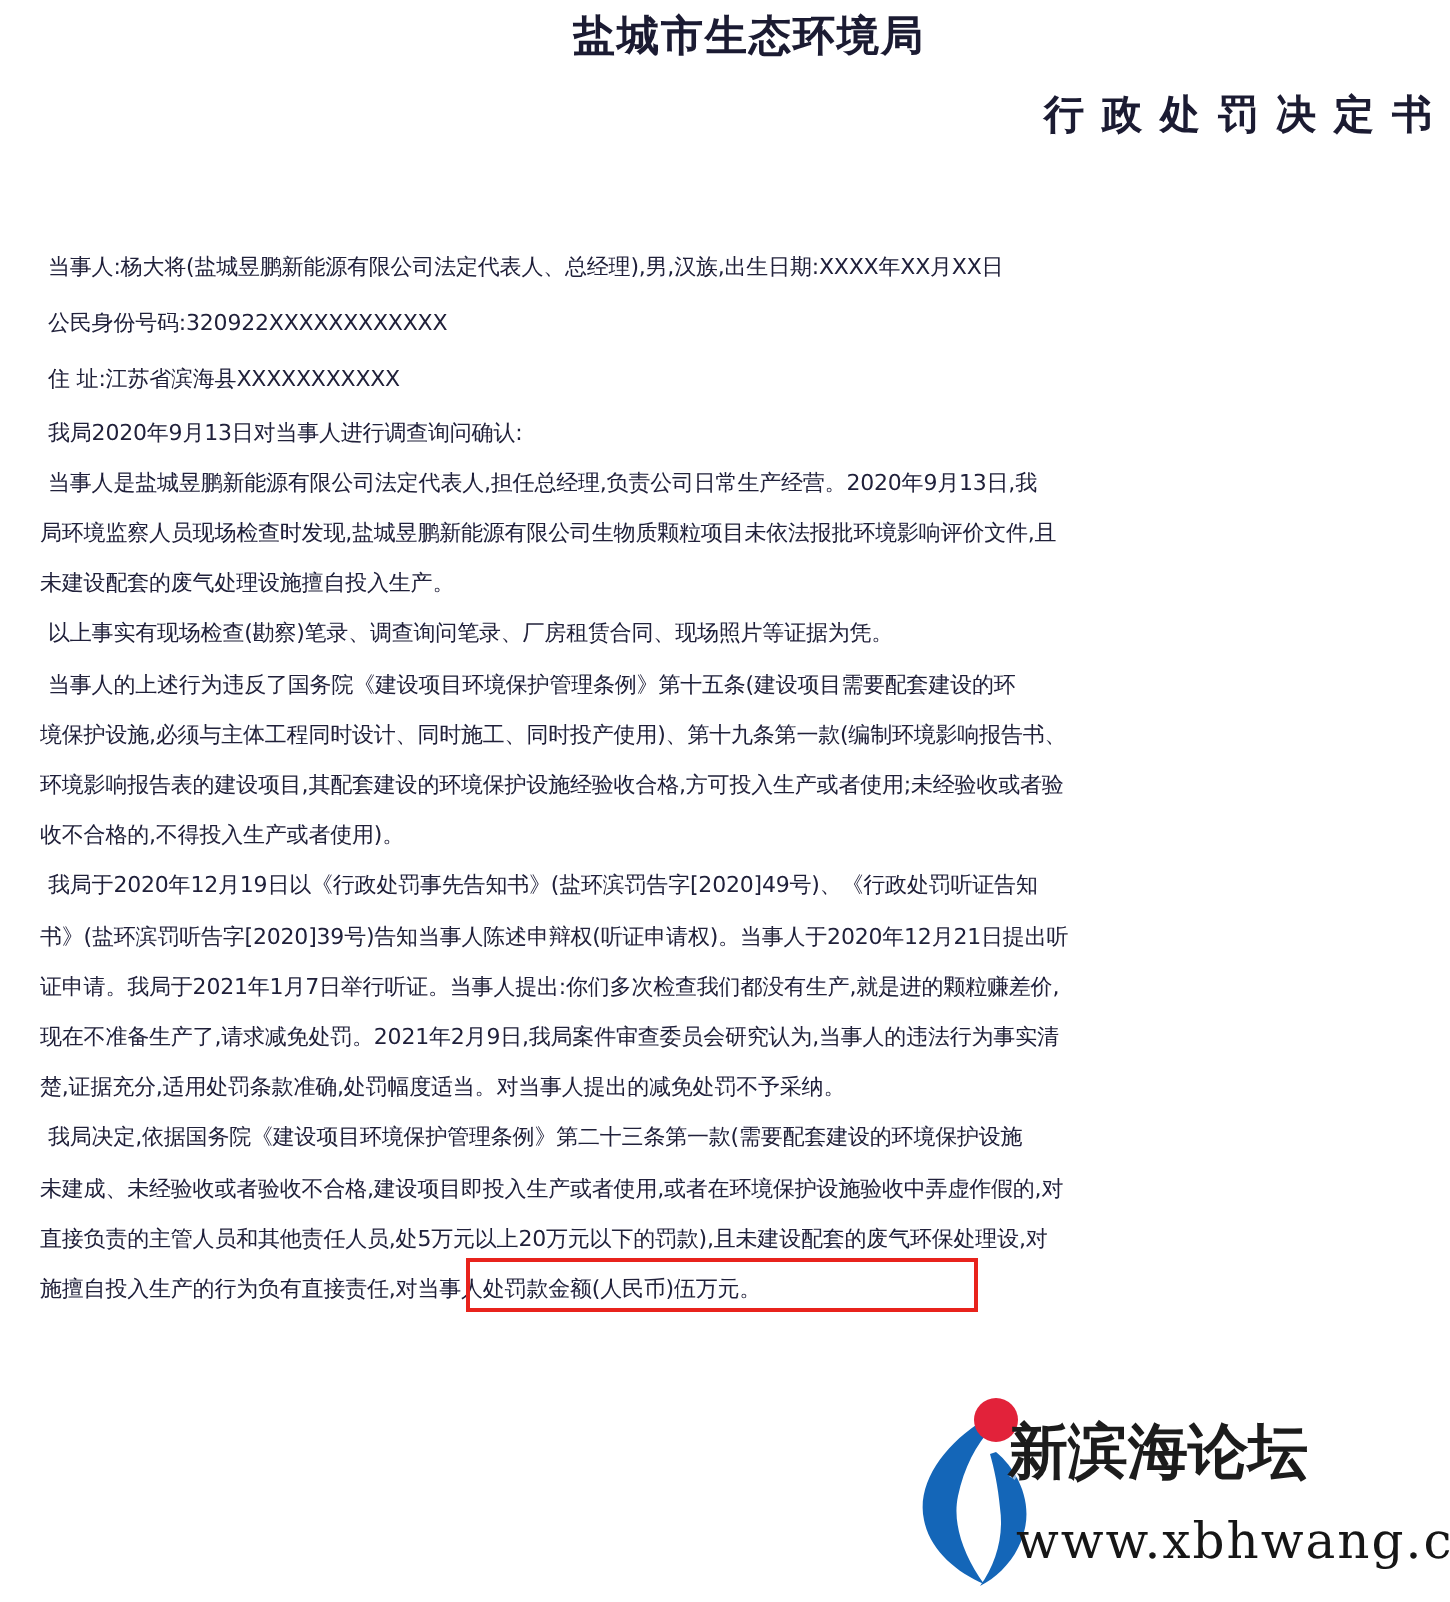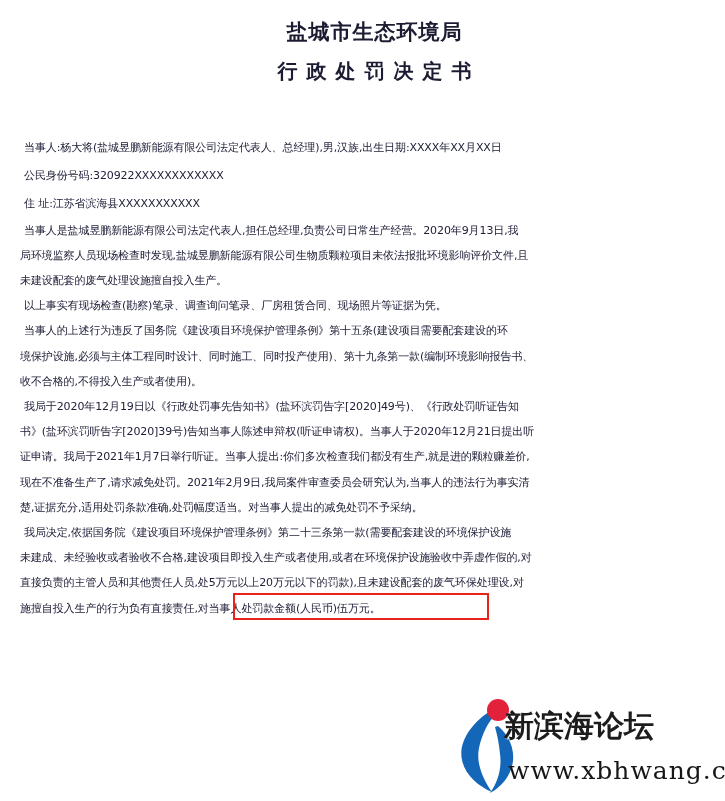--- a/index.html
+++ b/index.html
@@ -16,41 +16,42 @@
   .page {
     position: relative;
     width: 725px;
     height: 801px;
     overflow: hidden;
     background: #ffffff;
   }
 
   
   .doc-header {
-    padding-top: 16px;
+    padding-top: 2px;
     text-align: center;
     margin-left: 24px;
   }
   .org-title {
     font-family: "DejaVu Serif", "Liberation Serif", serif;
     font-size: 21px;
     font-weight: bold;
     letter-spacing: 1px;
     color: #1b1b32;
     line-height: 1.5;
   }
   .doc-title {
     font-family: "DejaVu Serif", "Liberation Serif", serif;
     font-size: 20px;
     font-weight: bold;
     letter-spacing: 9px;
     color: #1b1b32;
     margin-top: 8px;
     padding-left: 9px;
     line-height: 1.5;
+    text-align: right;
   }
 
   
   .doc-body {
     position: relative;
     padding: 0 12px 0 24px;
     margin-top: 48px;
   }
   .para {
     font-size: 11px;
@@ -138,32 +139,36 @@
 
   <div class="doc-body">
 
     <div class="para party">
       <span class="ln">当事人:杨大将(盐城昱鹏新能源有限公司法定代表人、总经理),男,汉族,出生日期:XXXX年XX月XX日</span>
       <span class="ln">公民身份号码:320922XXXXXXXXXXXX</span>
       <span class="ln">住 址:江苏省滨海县XXXXXXXXXXX</span>
     </div>
 
     <div class="para">
+      <span class="ln">我局2020年9月13日对当事人进行调查询问确认:</span>
+    </div>
+    <div class="para">
       <span class="ln">当事人是盐城昱鹏新能源有限公司法定代表人,担任总经理,负责公司日常生产经营。2020年9月13日,我</span>
       <span class="ln pull">局环境监察人员现场检查时发现,盐城昱鹏新能源有限公司生物质颗粒项目未依法报批环境影响评价文件,且</span>
       <span class="ln pull">未建设配套的废气处理设施擅自投入生产。</span>
     </div>
 
     <div class="para">
       <span class="ln">以上事实有现场检查(勘察)笔录、调查询问笔录、厂房租赁合同、现场照片等证据为凭。</span>
     </div>
 
     <div class="para">
       <span class="ln">当事人的上述行为违反了国务院《建设项目环境保护管理条例》第十五条(建设项目需要配套建设的环</span>
       <span class="ln pull">境保护设施,必须与主体工程同时设计、同时施工、同时投产使用)、第十九条第一款(编制环境影响报告书、</span>
+      <span class="ln pull">环境影响报告表的建设项目,其配套建设的环境保护设施经验收合格,方可投入生产或者使用;未经验收或者验</span>
       <span class="ln pull">收不合格的,不得投入生产或者使用)。</span>
     </div>
 
     <div class="para">
       <span class="ln">我局于2020年12月19日以《行政处罚事先告知书》(盐环滨罚告字[2020]49号)、《行政处罚听证告知</span>
       <span class="ln pull">书》(盐环滨罚听告字[2020]39号)告知当事人陈述申辩权(听证申请权)。当事人于2020年12月21日提出听</span>
       <span class="ln pull">证申请。我局于2021年1月7日举行听证。当事人提出:你们多次检查我们都没有生产,就是进的颗粒赚差价,</span>
       <span class="ln pull">现在不准备生产了,请求减免处罚。2021年2月9日,我局案件审查委员会研究认为,当事人的违法行为事实清</span>
       <span class="ln pull">楚,证据充分,适用处罚条款准确,处罚幅度适当。对当事人提出的减免处罚不予采纳。</span>
     </div>

